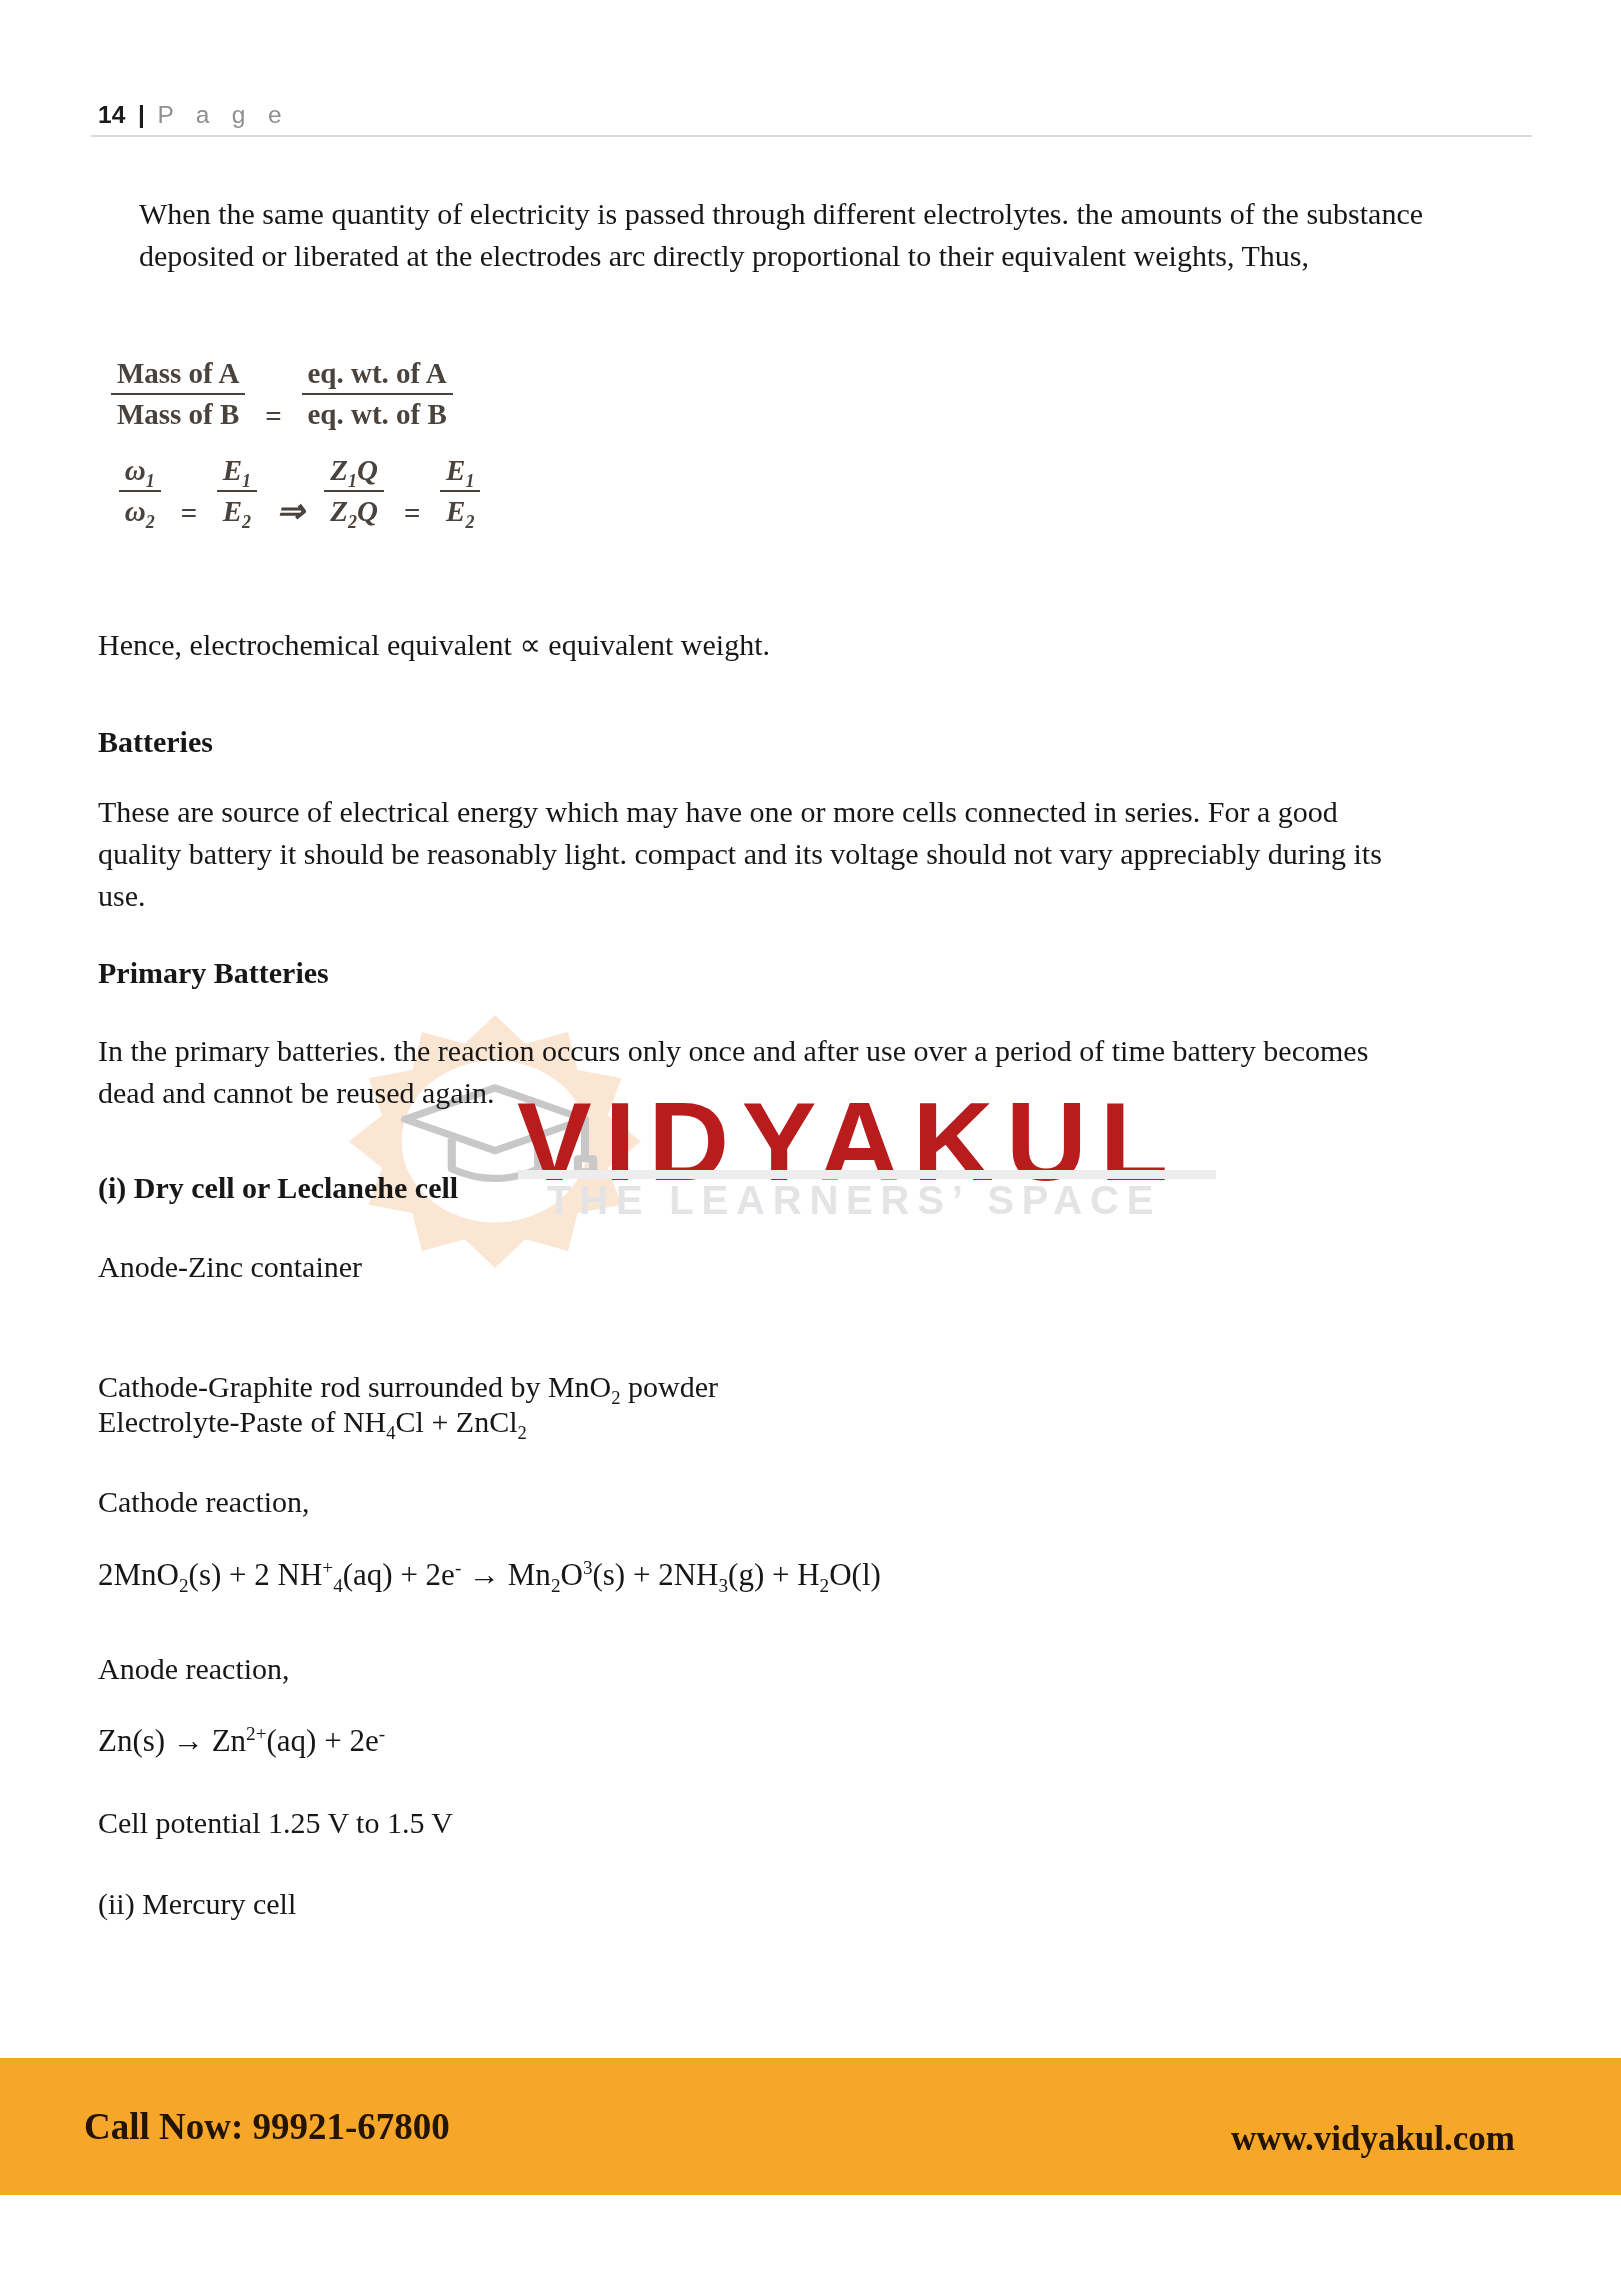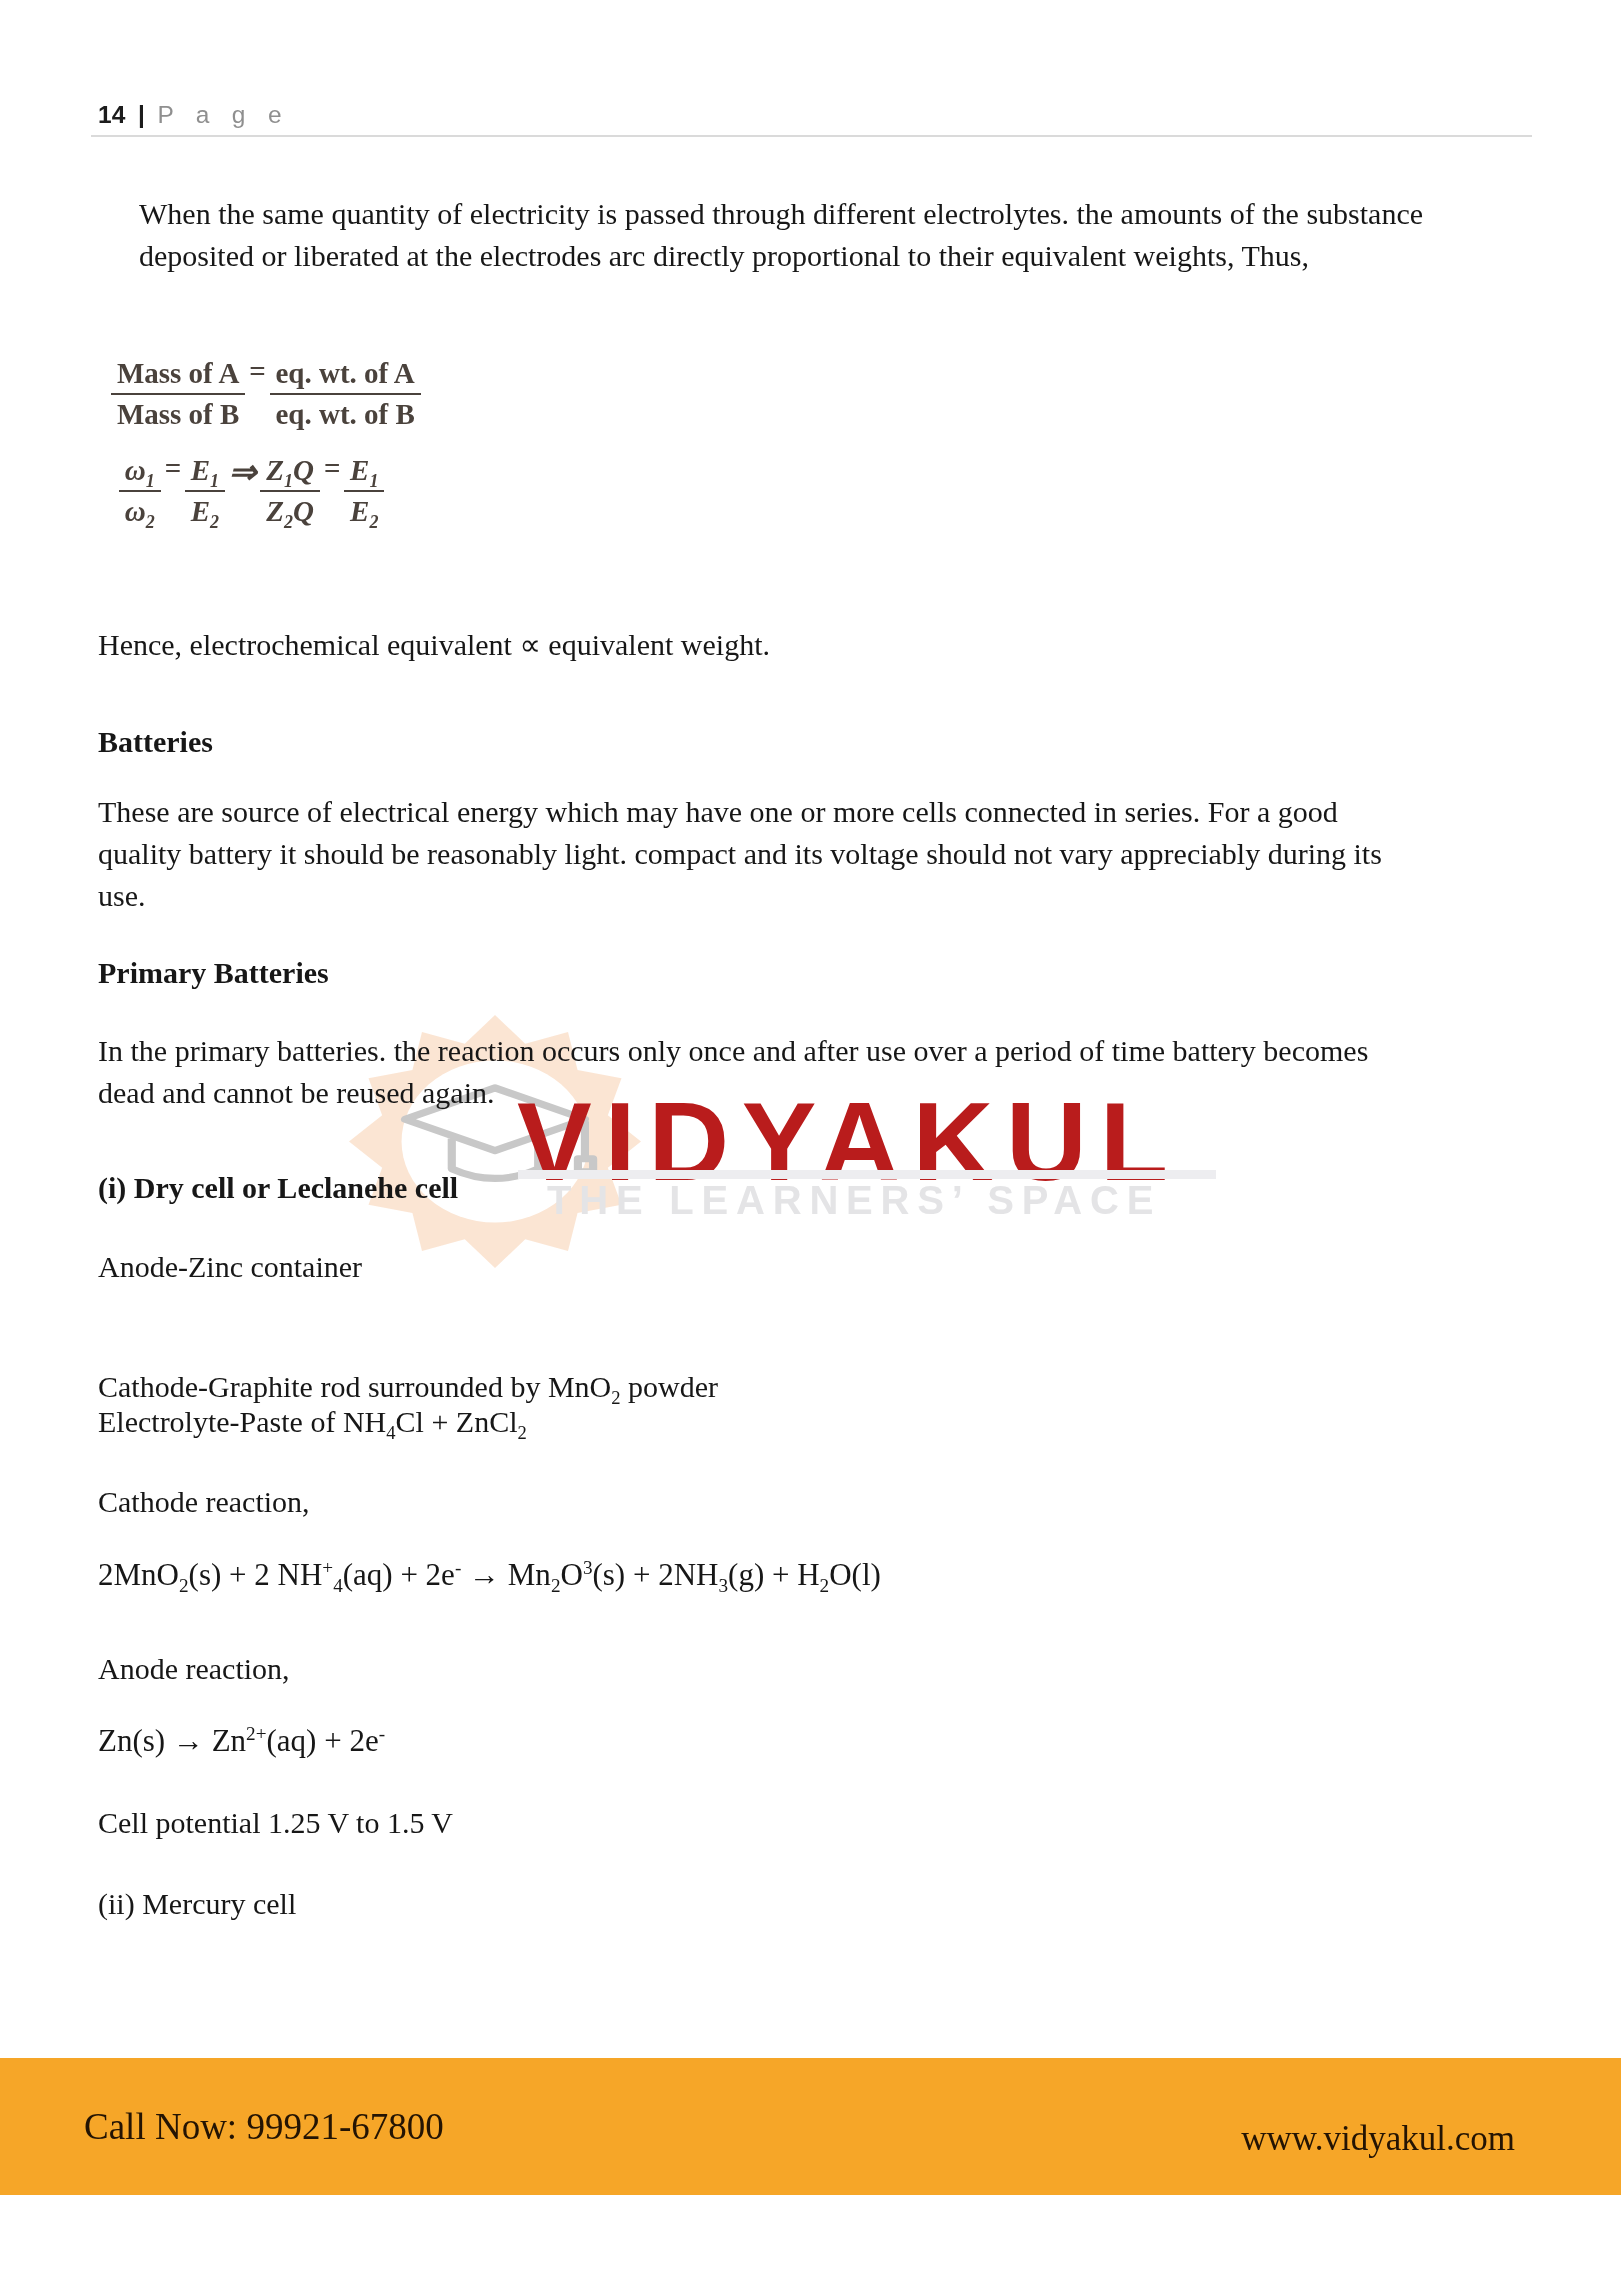--- a/index.html
+++ b/index.html
@@ -45,37 +45,37 @@
   }
   .bold{font-weight:700;}
   sub,sup{font-size:0.62em;line-height:0;}
 
   
   .formula{
     position:absolute;left:111px;top:355px;
     color:#4a423c;font-weight:700;
     filter:blur(0.5px);
   }
-  .frow{display:flex;align-items:flex-start;gap:0;font-size:29px;margin-bottom:19.6px;}
+  .frow{display:flex;align-items:flex-end;gap:16px;font-size:29px;margin-bottom:19.6px;}
   .frow2{font-style:italic;margin-left:7.8px;}
   .frac{display:inline-flex;flex-direction:column;text-align:center;vertical-align:middle;}
   .frac .num{padding:2px 5.9px 2.9px 5.9px;border-bottom:2.9px solid #4a423c;}
   .frac .den{padding:2.9px 5.9px 2px 5.9px;}
   .feq{padding:0 3.9px;}
   .farrow{font-size:33px;}
 
   .eq{font-size:31px;line-height:1.6;}
 
   
   .footer{
     position:absolute;left:0;top:2058px;width:1621px;height:137px;
     background:#F6A628;z-index:2;
     display:flex;align-items:center;justify-content:space-between;
     box-sizing:border-box;padding:0 106px 0 84px;
-    color:#241403;font-weight:400;
+    color:#241403;font-weight:700;
   }
   .footer .phone{font-size:37px;}
   .footer .site{font-size:35px;margin-top:24px;}
 </style>
 </head>
 <body>
 
 <div class="page">
 
   <div class="watermark">

